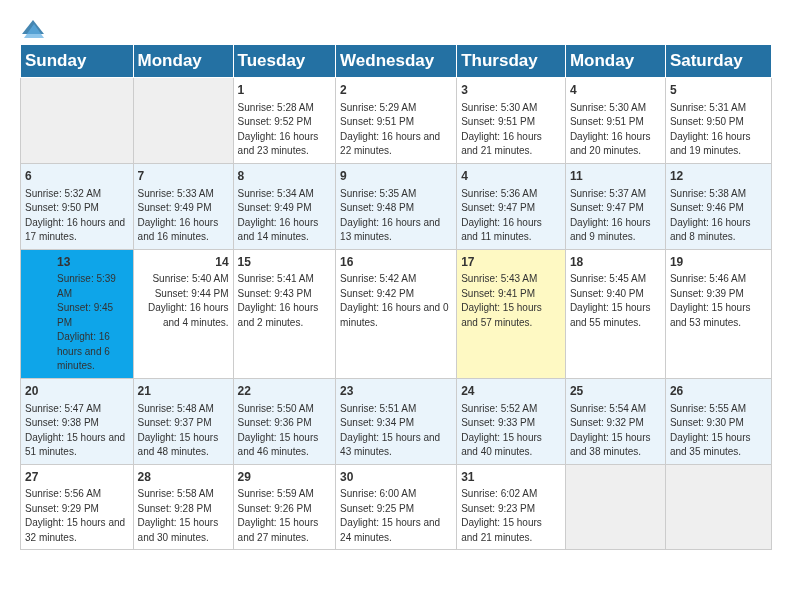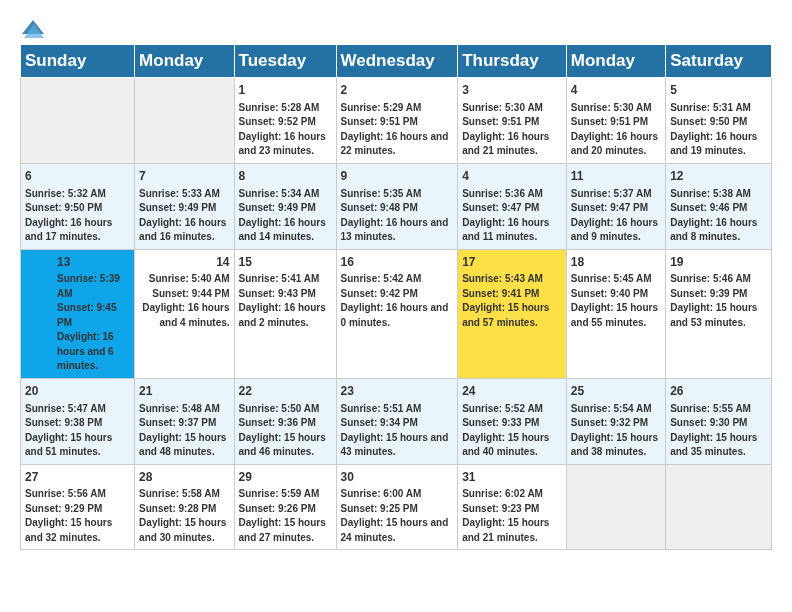--- a/index.html
+++ b/index.html
@@ -66,21 +66,20 @@
     .day-number {
       font-size: 12px;
       font-weight: bold;
       display: block;
       margin-bottom: 2px;
     }
     .cell-content {
       font-size: 10px;
       color: #333;
       line-height: 1.45;
-      font-weight: bold;
     }
     .empty-cell {
       background: #f0f0f0 !important;
     }
     td.empty-cell {
       background: #efefef !important;
     }
   </style>
 </head>
 <body>
@@ -179,21 +178,21 @@
           <div class="cell-content">Sunrise: 5:40 AM<br>Sunset: 9:44 PM<br>Daylight: 16 hours and 4 minutes.</div>
         </td>
         <td style="background: rgb(255, 255, 255);">
           <span class="day-number">15</span>
           <div class="cell-content">Sunrise: 5:41 AM<br>Sunset: 9:43 PM<br>Daylight: 16 hours and 2 minutes.</div>
         </td>
         <td style="background: rgb(255, 255, 255); margin-left: 18px;">
           <span class="day-number">16</span>
           <div class="cell-content">Sunrise: 5:42 AM<br>Sunset: 9:42 PM<br>Daylight: 16 hours and 0 minutes.</div>
         </td>
-        <td style="background: #fde047; margin-left: 30px;">
+        <td style="background: #fef9c3; margin-left: 30px;">
           <span class="day-number">17</span>
           <div class="cell-content">Sunrise: 5:43 AM<br>Sunset: 9:41 PM<br>Daylight: 15 hours and 57 minutes.</div>
         </td>
         <td style="background: rgb(255, 255, 255);">
           <span class="day-number">18</span>
           <div class="cell-content">Sunrise: 5:45 AM<br>Sunset: 9:40 PM<br>Daylight: 15 hours and 55 minutes.</div>
         </td>
         <td style="background: rgb(255, 255, 255);">
           <span class="day-number">19</span>
           <div class="cell-content">Sunrise: 5:46 AM<br>Sunset: 9:39 PM<br>Daylight: 15 hours and 53 minutes.</div>

